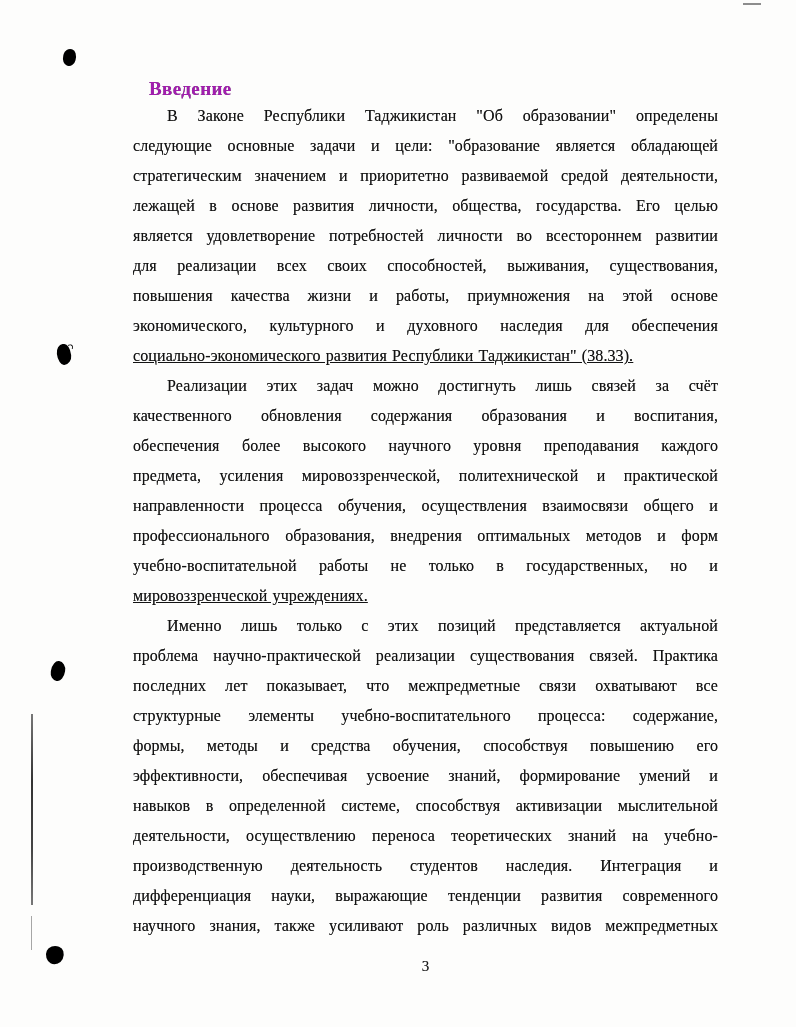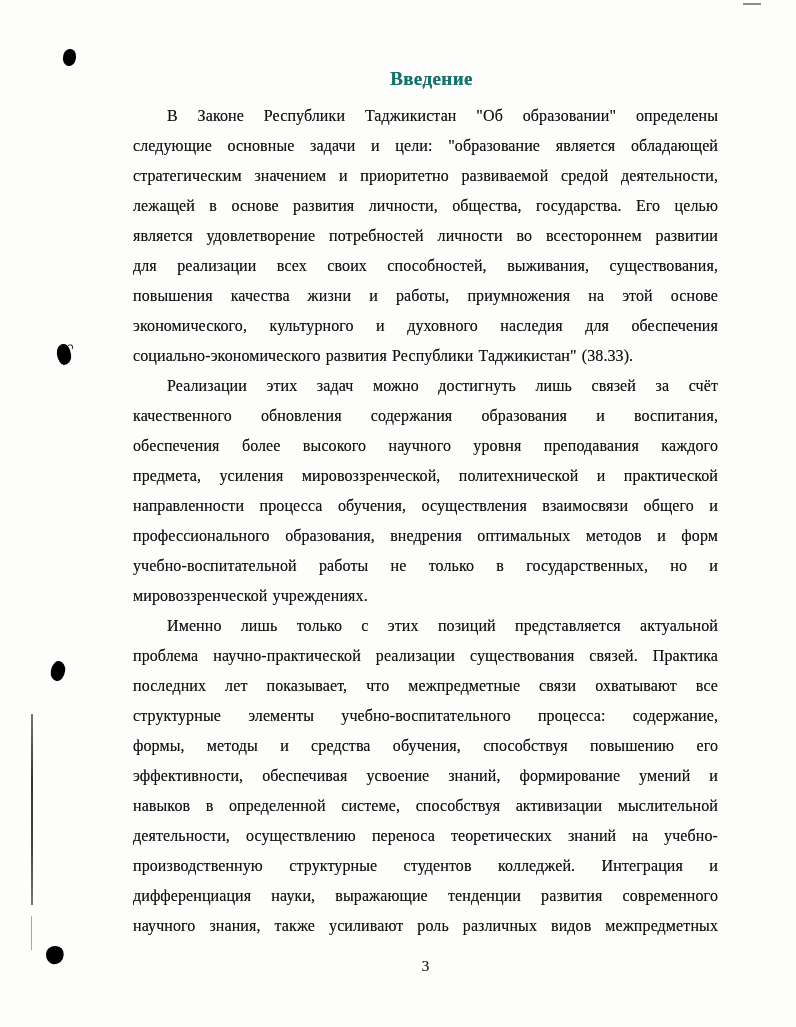--- a/index.html
+++ b/index.html
@@ -10,47 +10,47 @@
     background: #fdfdfc;
     font-family: "Liberation Serif", serif;
     color: #131313;
     overflow: hidden;
   }
   .heading {
     position: absolute;
     top: 62px;
     left: 133px;
     width: 585px;
-    margin: 6px;
-    text-align: center;
+    margin: 16px;
+    text-align: left;
     font-size: 19px;
     font-weight: bold;
     letter-spacing: 0.4px;
-    color: #0f766e;
+    color: #a21caf;
     text-shadow: 0 0 0.5px rgba(0,0,0,0.6);
   }
   .body-text {
     position: absolute;
     top: 101px;
     left: 133px;
     width: 585px;
   }
   .line {
     font-size: 16px;
     line-height: 30px;
     height: 30px;
     text-align: justify;
     text-align-last: justify;
     letter-spacing: 0.1px;
     word-spacing: 1px;
     text-shadow: 0 0 0.5px rgba(0,0,0,0.55);
     white-space: normal;
   }
   .line.indent { text-indent: 34px; }
-  .line.last { text-align-last: left; }
+  .line.last { text-align-last: left; text-decoration: underline; }
   .page-number {
     position: absolute;
     top: 958px;
     left: 133px;
     width: 585px;
     text-align: center;
     font-size: 15px;
     color: #1a1a1a;
     text-shadow: 0 0 0.5px rgba(0,0,0,0.5);
   }
@@ -128,20 +128,20 @@
       <div class="line">учебно-воспитательной работы не только в государственных, но и</div>
       <div class="line last">мировоззренческой учреждениях.</div>
       <div class="line indent">Именно лишь только с этих позиций представляется актуальной</div>
       <div class="line">проблема научно-практической реализации существования связей. Практика</div>
       <div class="line">последних лет показывает, что межпредметные связи охватывают все</div>
       <div class="line">структурные элементы учебно-воспитательного процесса: содержание,</div>
       <div class="line">формы, методы и средства обучения, способствуя повышению его</div>
       <div class="line">эффективности, обеспечивая усвоение знаний, формирование умений и</div>
       <div class="line">навыков в определенной системе, способствуя активизации мыслительной</div>
       <div class="line">деятельности, осуществлению переноса теоретических знаний на учебно-</div>
-      <div class="line">производственную структурные студентов колледжей. Интеграция и</div>
+      <div class="line">производственную деятельность студентов наследия. Интеграция и</div>
       <div class="line">дифференциация науки, выражающие тенденции развития современного</div>
       <div class="line">научного знания, также усиливают роль различных видов межпредметных</div>
     </div>
 
   <div class="page-number">3</div>
 
 </div>
 
 </body></html>

